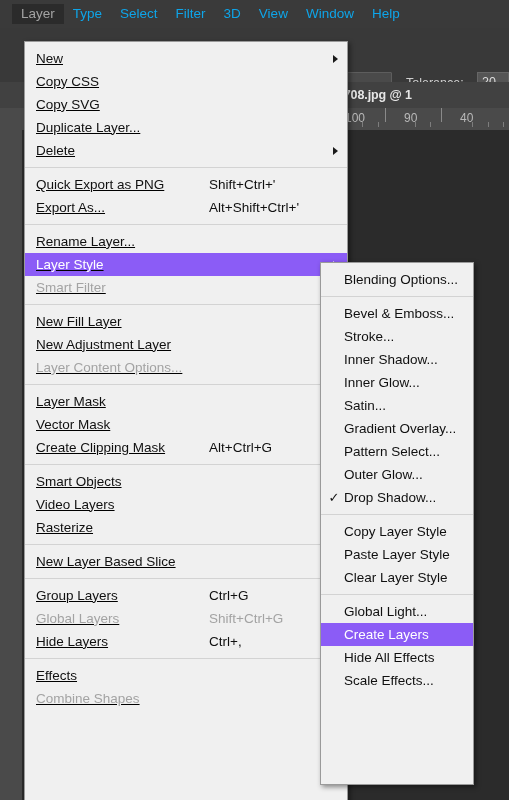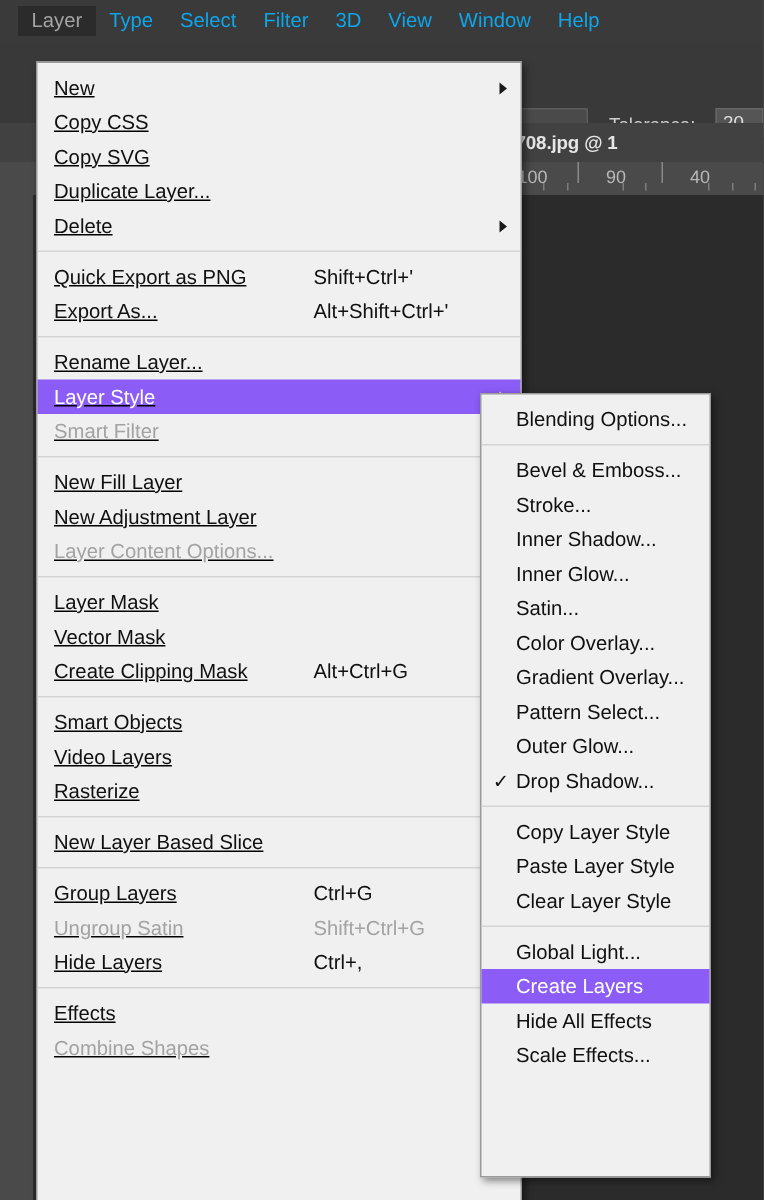--- a/index.html
+++ b/index.html
@@ -375,21 +375,21 @@
       <div class="menu-sep"></div>
       <div class="menu-item">
         <span class="mi-label">New Layer Based Slice</span>
       </div>
       <div class="menu-sep"></div>
       <div class="menu-item">
         <span class="mi-label">Group Layers</span>
         <span class="mi-accel">Ctrl+G</span>
       </div>
       <div class="menu-item disabled">
-        <span class="mi-label">Ungroup Satin</span>
+        <span class="mi-label">Global Layers</span>
         <span class="mi-accel">Shift+Ctrl+G</span>
       </div>
       <div class="menu-item">
         <span class="mi-label">Hide Layers</span>
         <span class="mi-accel">Ctrl+,</span>
       </div>
       <div class="menu-sep"></div>
       <div class="menu-item">
         <span class="mi-label">Effects</span>
         <span class="mi-arrow"></span>
@@ -417,23 +417,20 @@
       <div class="menu-item">
         <span class="mi-label">Inner Shadow...</span>
       </div>
       <div class="menu-item">
         <span class="mi-label">Inner Glow...</span>
       </div>
       <div class="menu-item">
         <span class="mi-label">Satin...</span>
       </div>
       <div class="menu-item">
-        <span class="mi-label">Color Overlay...</span>
-      </div>
-      <div class="menu-item">
         <span class="mi-label">Gradient Overlay...</span>
       </div>
       <div class="menu-item">
         <span class="mi-label">Pattern Select...</span>
       </div>
       <div class="menu-item">
         <span class="mi-label">Outer Glow...</span>
       </div>
       <div class="menu-item">
         <span class="mi-check">✓</span>

